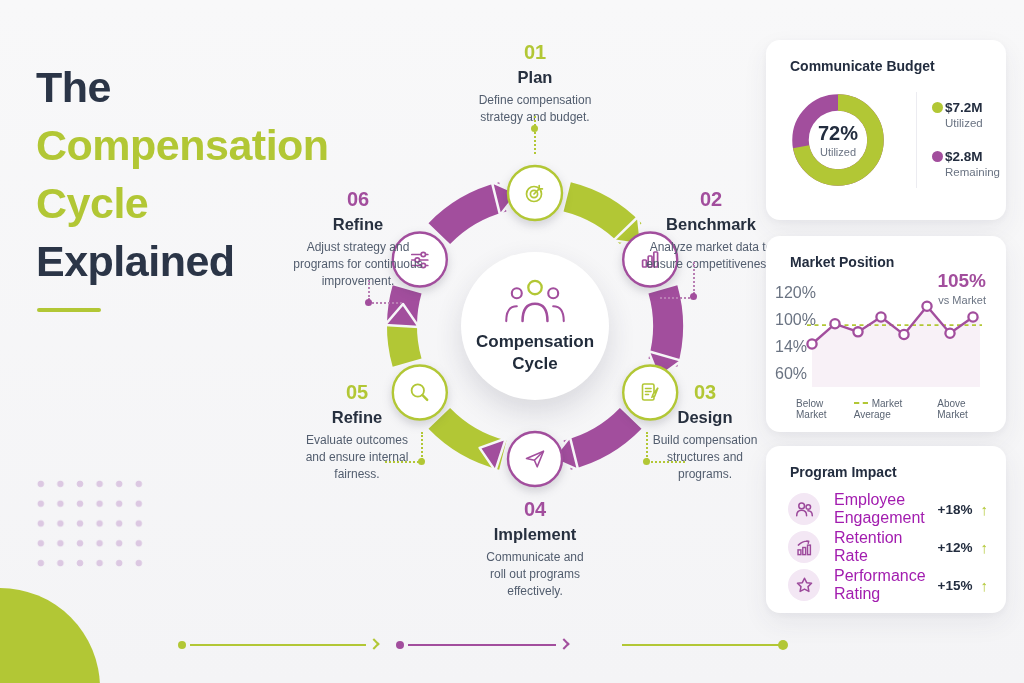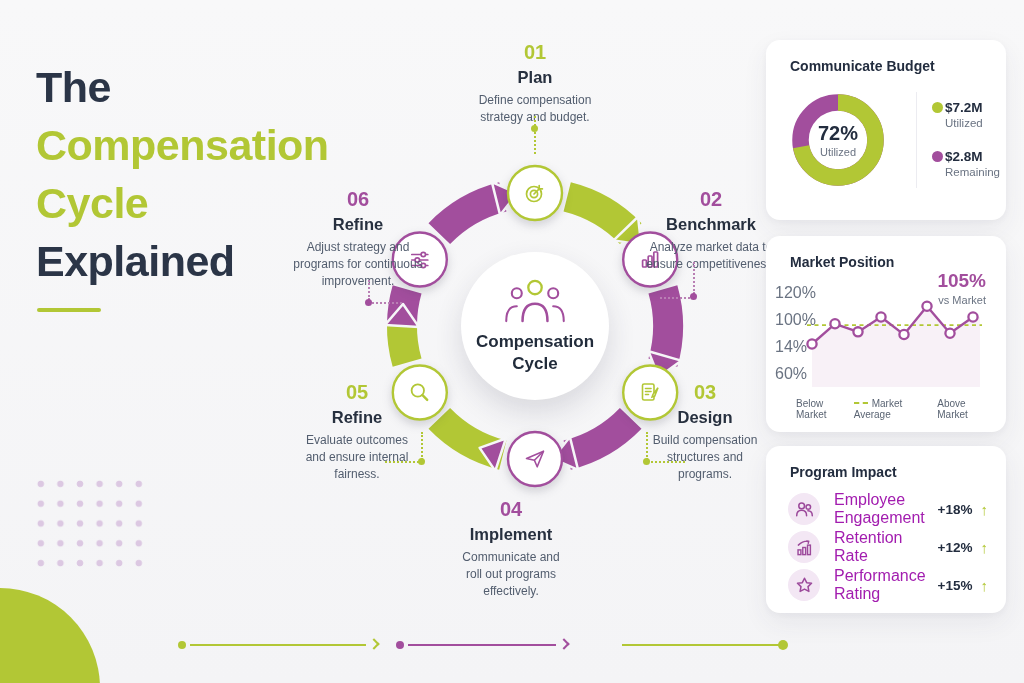--- a/index.html
+++ b/index.html
@@ -178,21 +178,21 @@
   <div class="step" style="left:621px;top:188px;width:180px;">
     <div class="num c-purple">02</div>
     <div class="name">Benchmark</div>
     <div class="desc" style="width:160px;">Analyze market data to ensure competitiveness.</div>
   </div>
   <div class="step" style="left:630px;top:381px;width:150px;">
     <div class="num c-green">03</div>
     <div class="name">Design</div>
     <div class="desc" style="width:122px;">Build compensation structures and programs.</div>
   </div>
-  <div class="step" style="left:431px;top:498px;width:160px;">
+  <div class="step" style="left:455px;top:498px;width:160px;">
     <div class="num c-purple">04</div>
     <div class="name">Implement</div>
     <div class="desc" style="width:112px;">Communicate and roll out programs effectively.</div>
   </div>
   <div class="step" style="left:282px;top:381px;width:150px;">
     <div class="num c-green">05</div>
     <div class="name">Refine</div>
     <div class="desc" style="width:124px;">Evaluate outcomes and ensure internal fairness.</div>
   </div>
   <div class="step" style="left:268px;top:188px;width:180px;">

